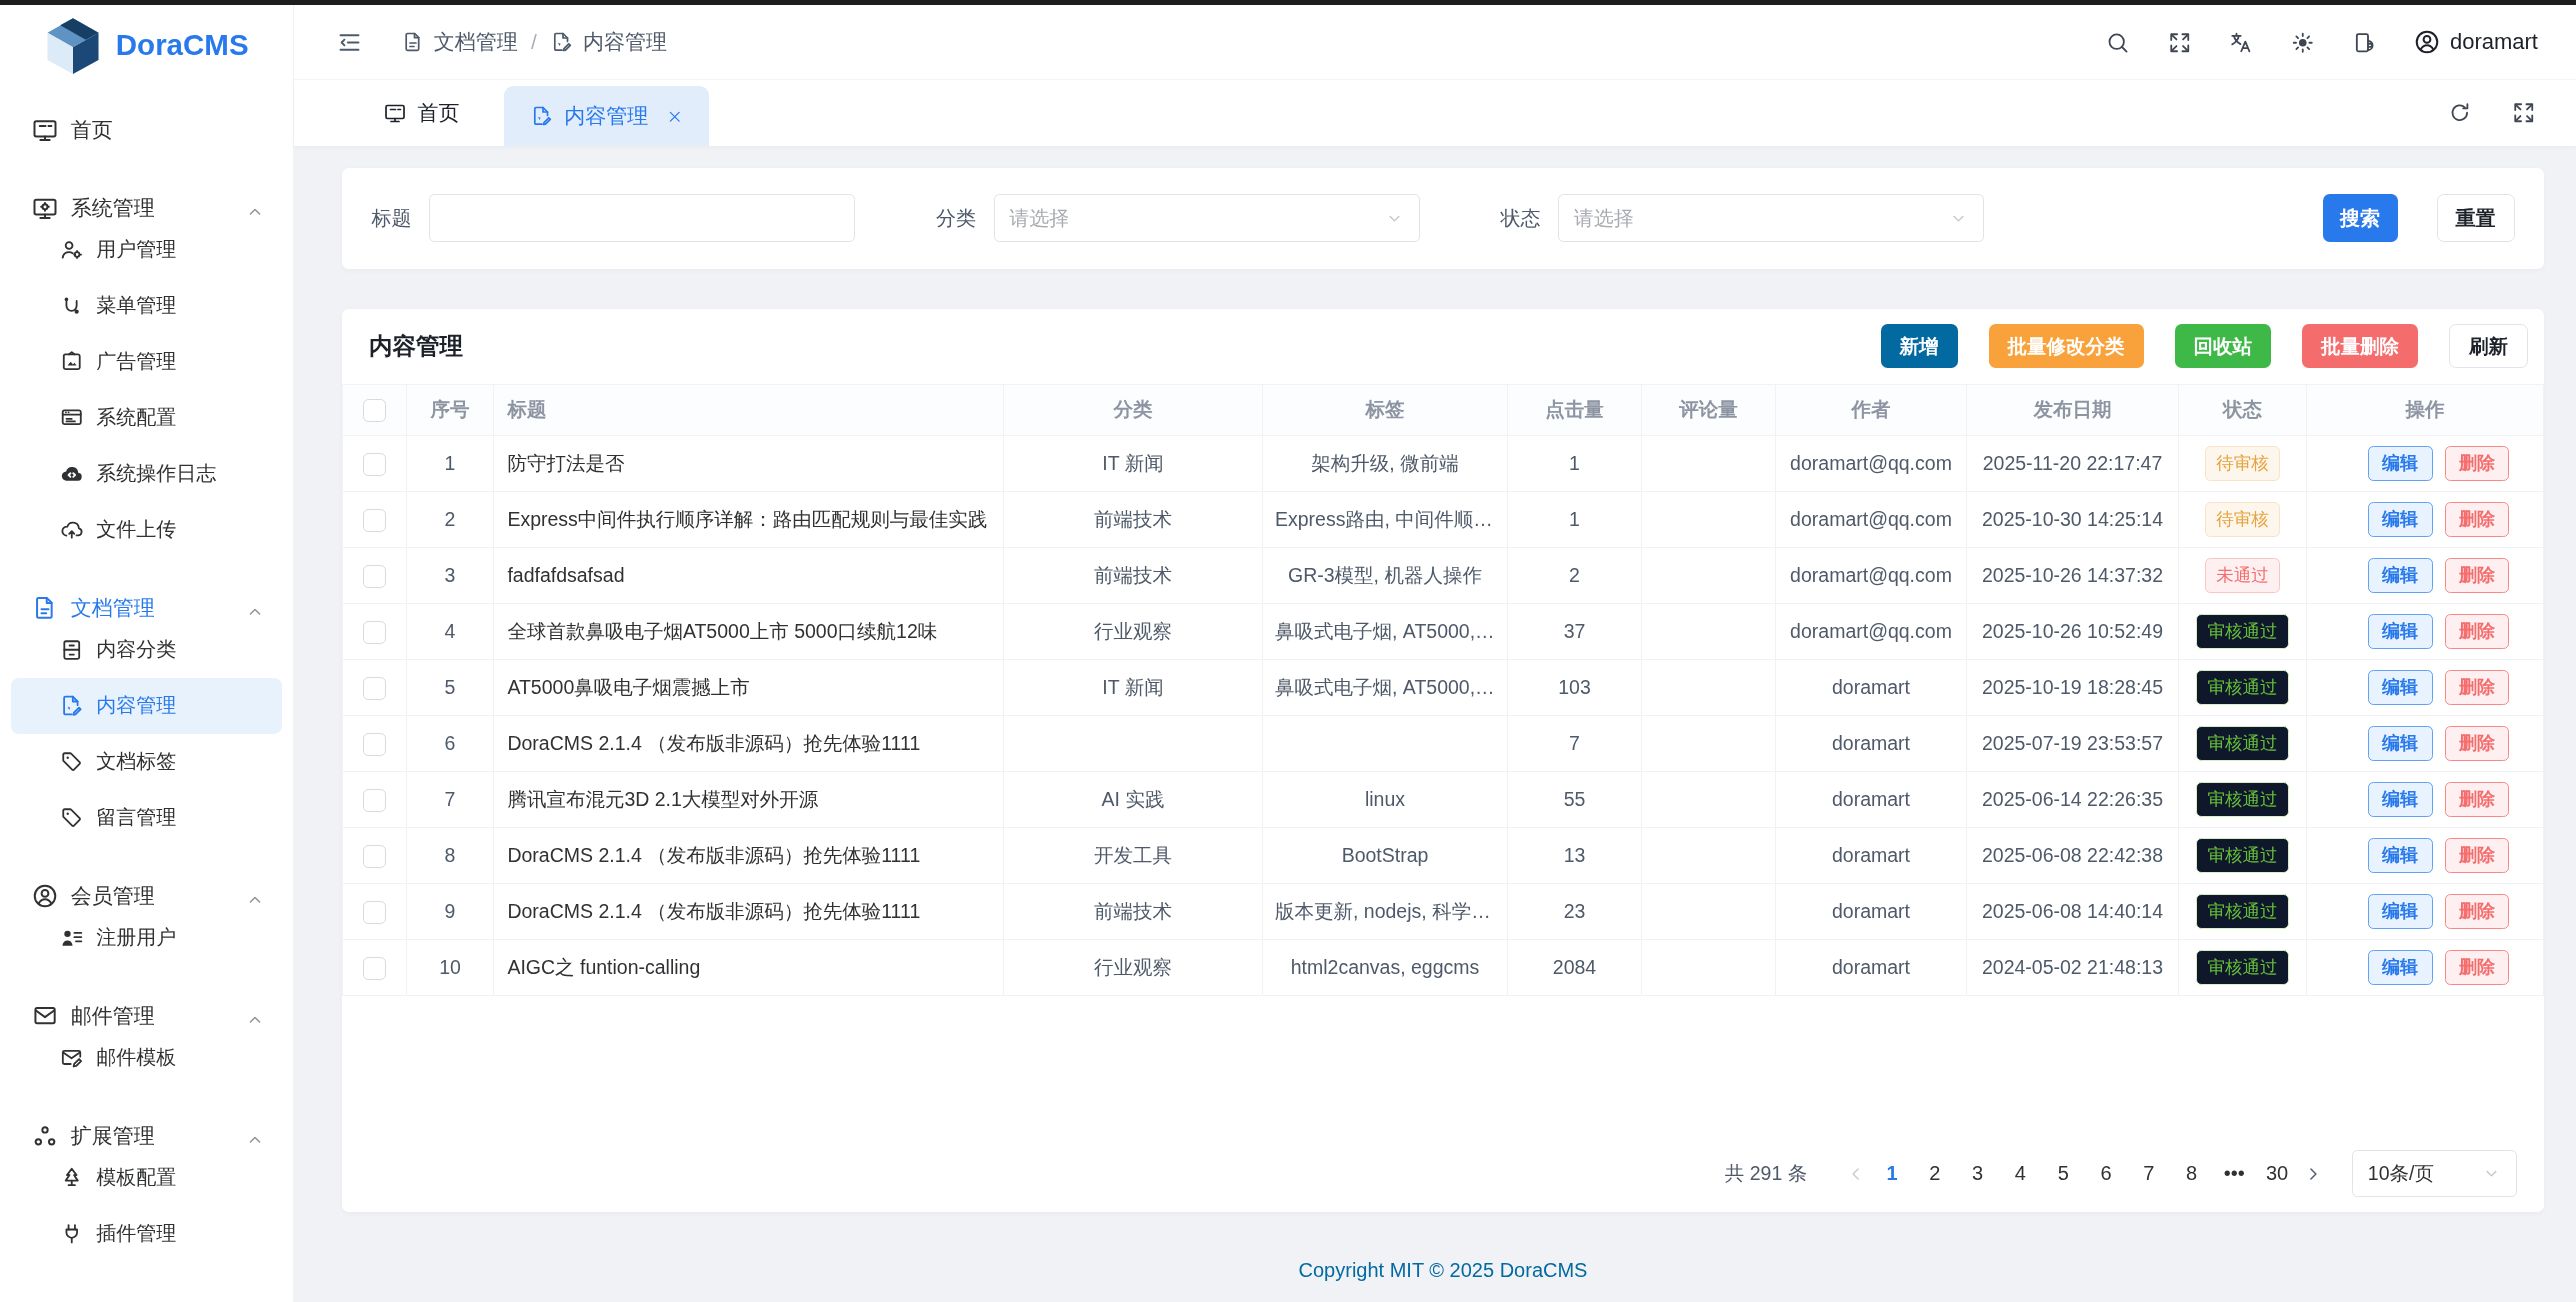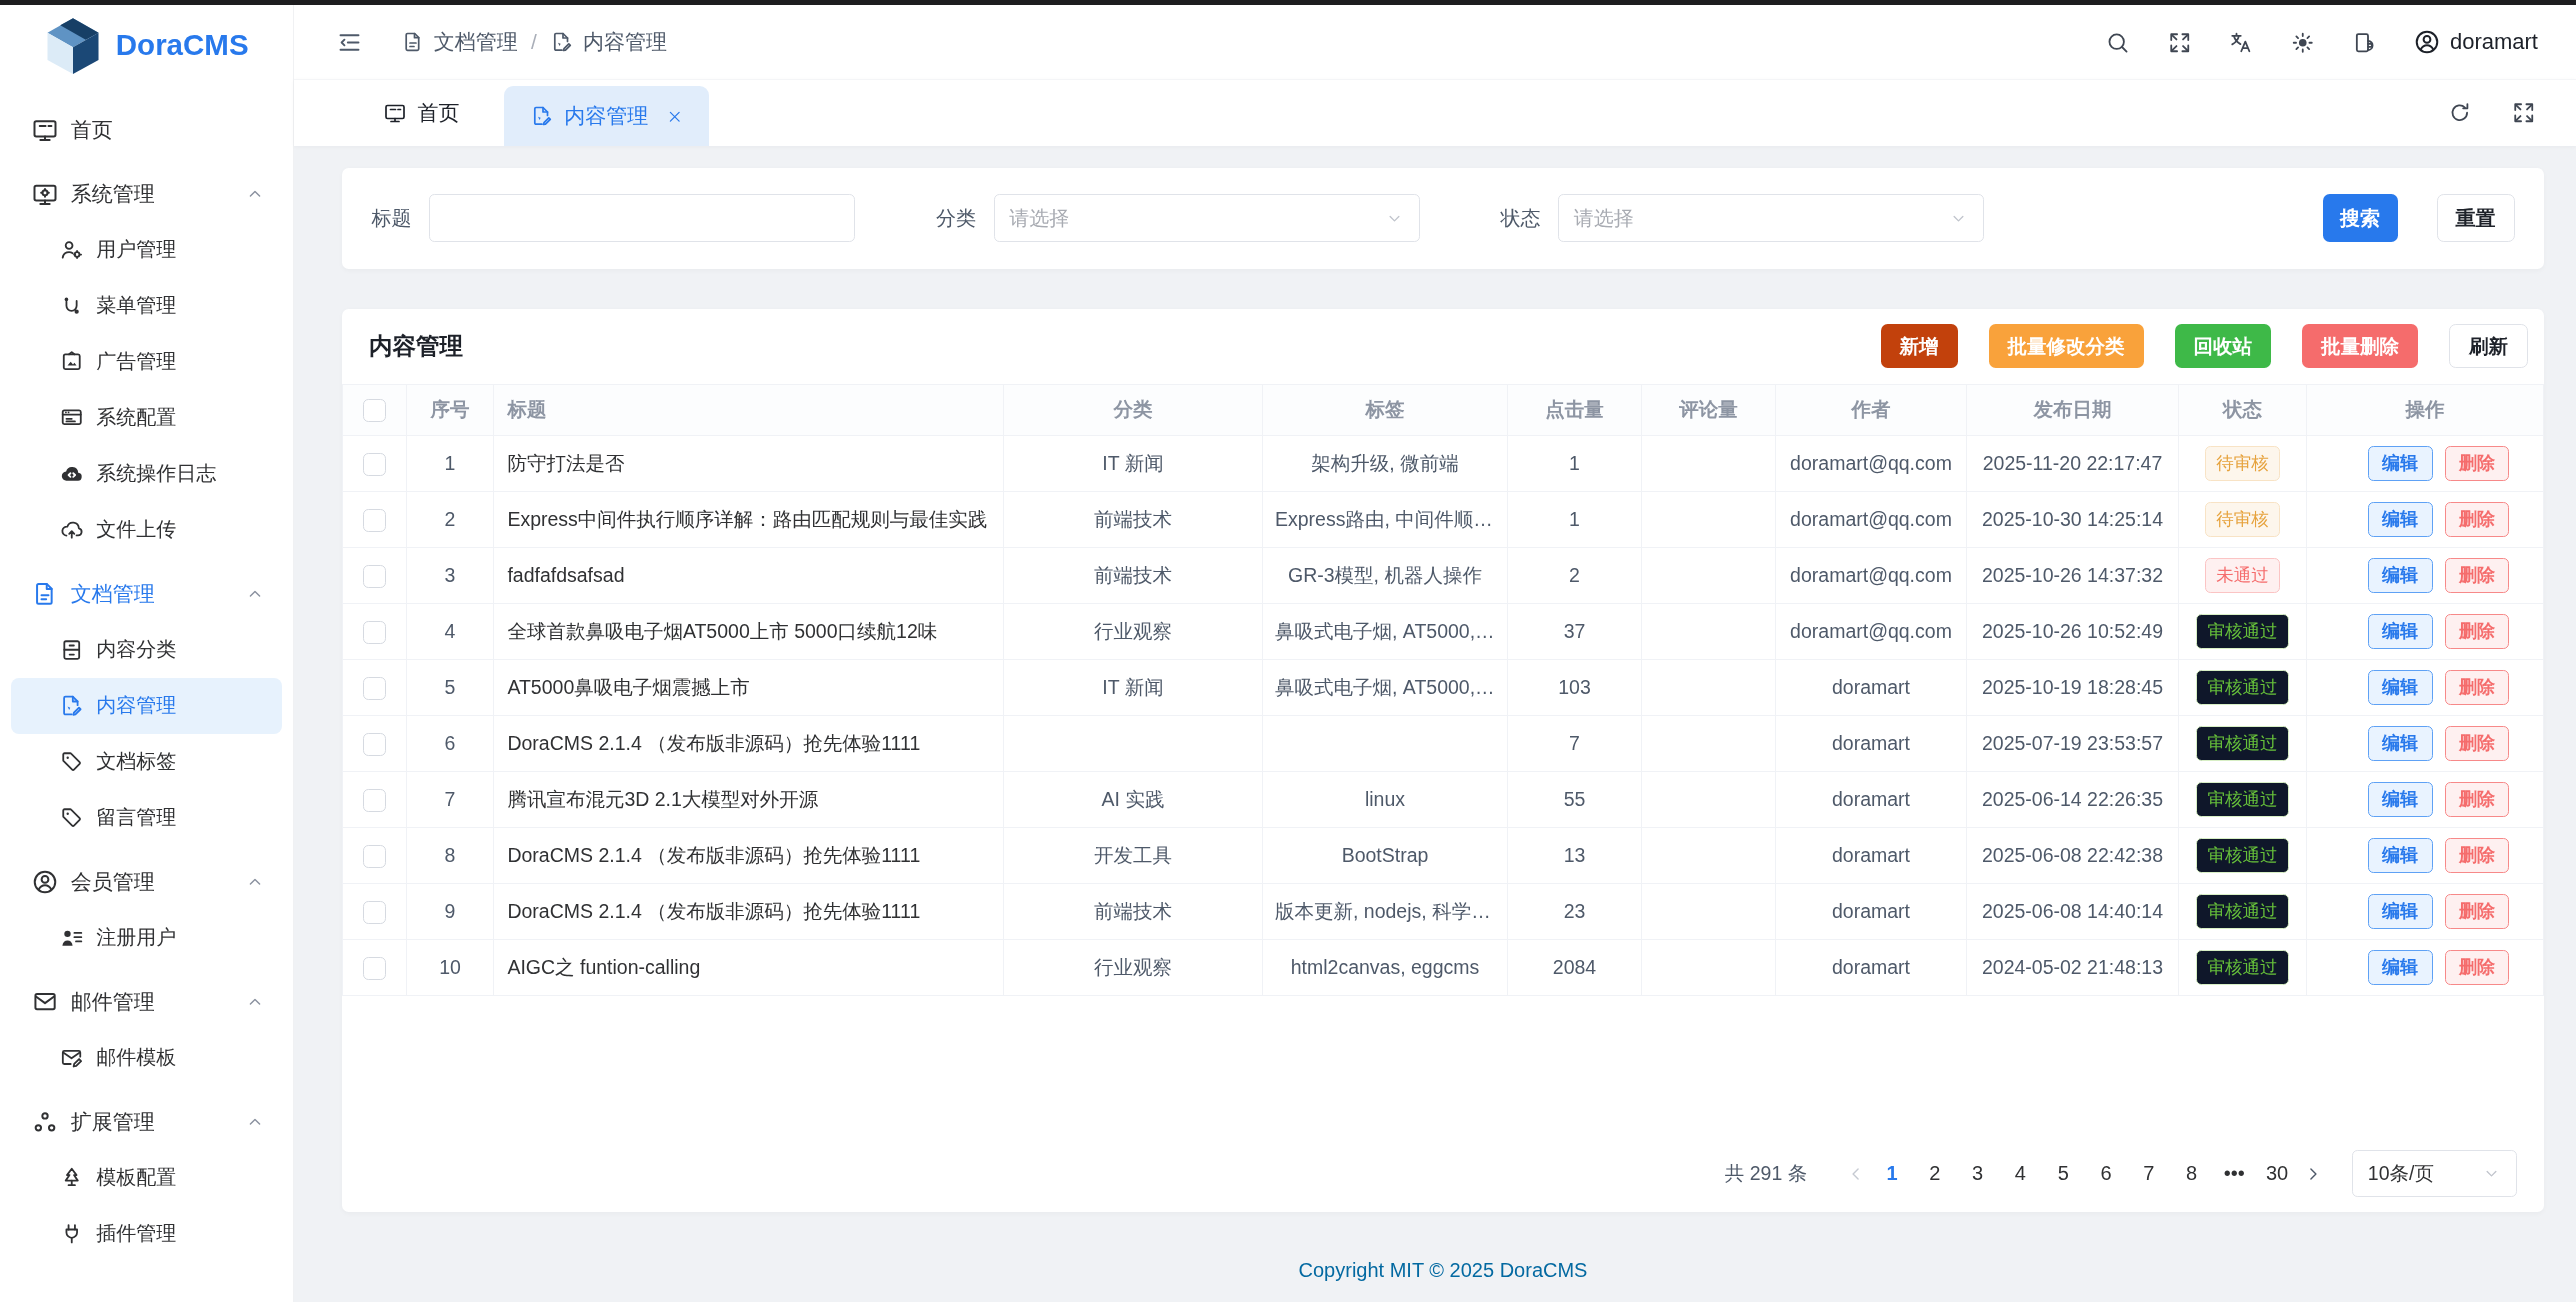--- a/index.html
+++ b/index.html
@@ -11,21 +11,21 @@
   .app { display:flex; height:1297px; }
 
   
   .sidebar { width:294px; min-width:294px; background:#fff; border-right:0.7px solid #f0f1f3; overflow:hidden; }
   .logo-row { height:79px; display:flex; align-items:center; justify-content:center; gap:13.4px; cursor:pointer; }
   .logo-cube { width:58px; height:58px; }
   .logo-text { font-size:29.5px; font-weight:bold; color:#2879ec; }
   .menu { padding:17.5px 10.7px 0; }
   .m-item { height:56px; display:flex; align-items:center; gap:12px; padding:0 17.5px 0 20px;
             border-radius:8px; cursor:pointer; color:#303133; font-size:21px; }
-  .m-item.group { margin-top:8px; }
+  .m-item.group { margin-top:8px;align-items:flex-end; }
   .m-item .mi { width:28px; height:28px; flex:0 0 auto; }
   .m-item.sub { padding-left:48px; font-size:20px; }
   .m-item.sub .mi { width:25.5px; height:25.5px; }
   .m-item .chev { margin-left:auto; width:20px; height:20px; color:#8a919f; flex:0 0 auto; }
   .m-item.selected { background:#e7f2fd; color:#2879ec; }
   .m-item.group-active { color:#2879ec; }
 
   
   .main { flex:1; display:flex; flex-direction:column; min-width:0; }
 
@@ -506,21 +506,21 @@
           </div>
         </div>
         <div class="btn-search">搜索</div>
         <div class="btn-reset">重置</div>
       </div>
 
       <div class="main-card">
         <div class="card-head">
           <span class="card-title">内容管理</span>
           <div class="head-actions" id="head-actions">
-              <div class="abtn" style="background: #c2410c;">新增</div>
+              <div class="abtn" style="background: #0369a1;">新增</div>
               <div class="abtn" style="background: rgb(249, 162, 59);">批量修改分类</div>
               <div class="abtn" style="background: rgb(62, 185, 72);">回收站</div>
               <div class="abtn" style="background: rgb(245, 108, 108);">批量删除</div>
               <div class="abtn plain">刷新</div>
             </div>
         </div>
 
         <table>
           <colgroup>
             <col style="width:64px">

